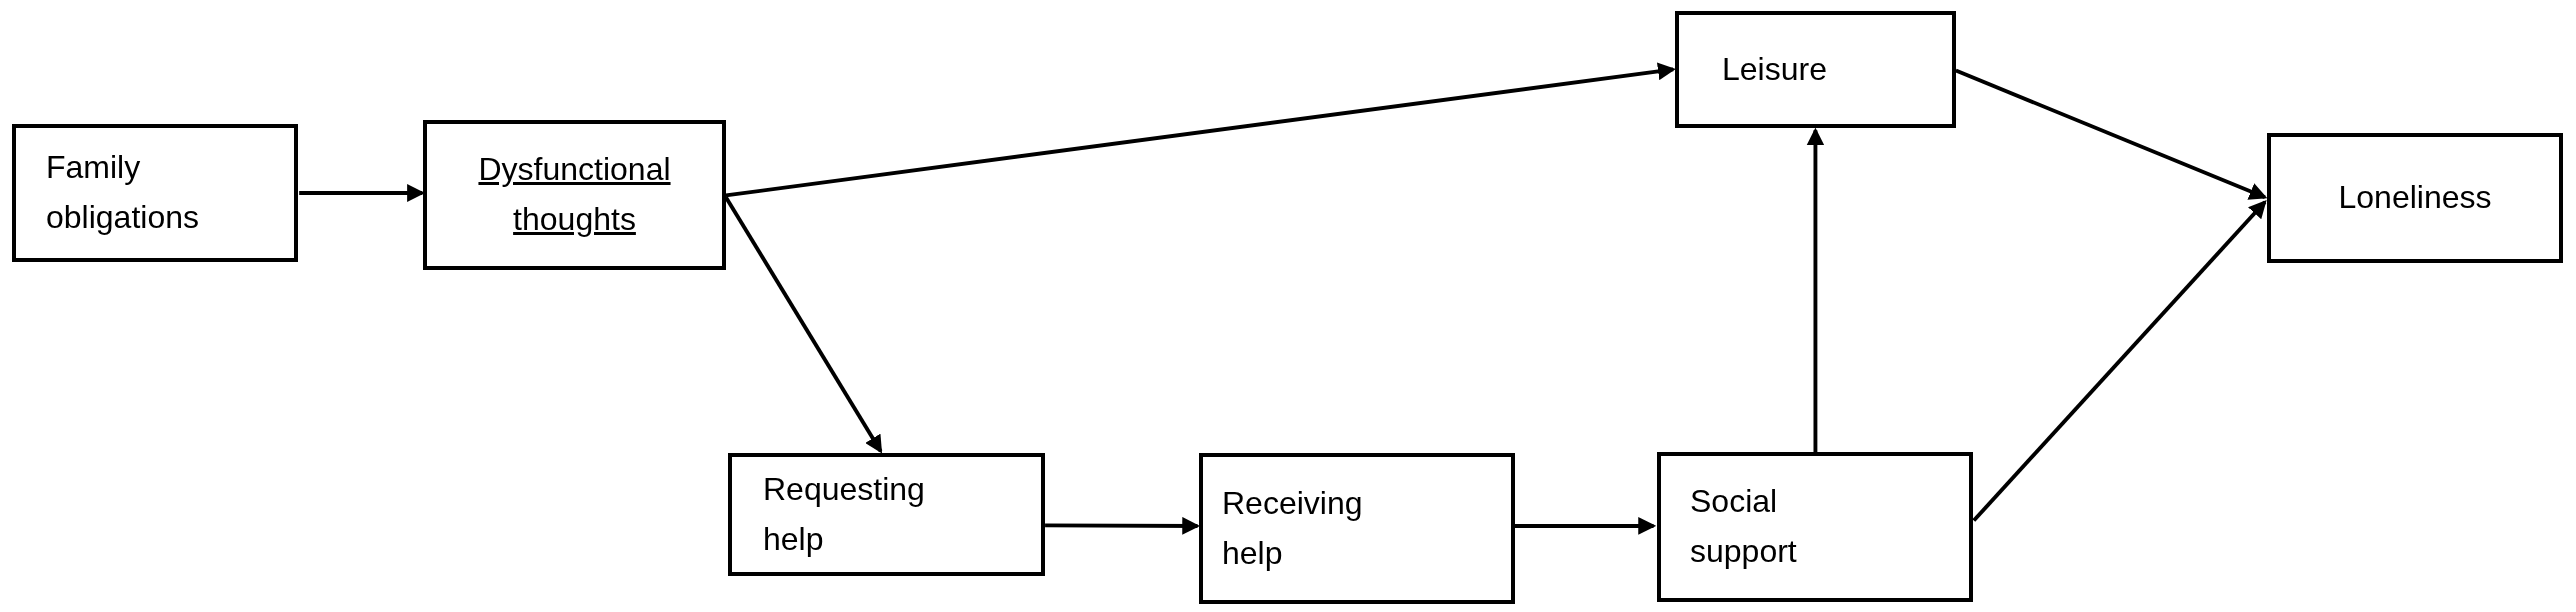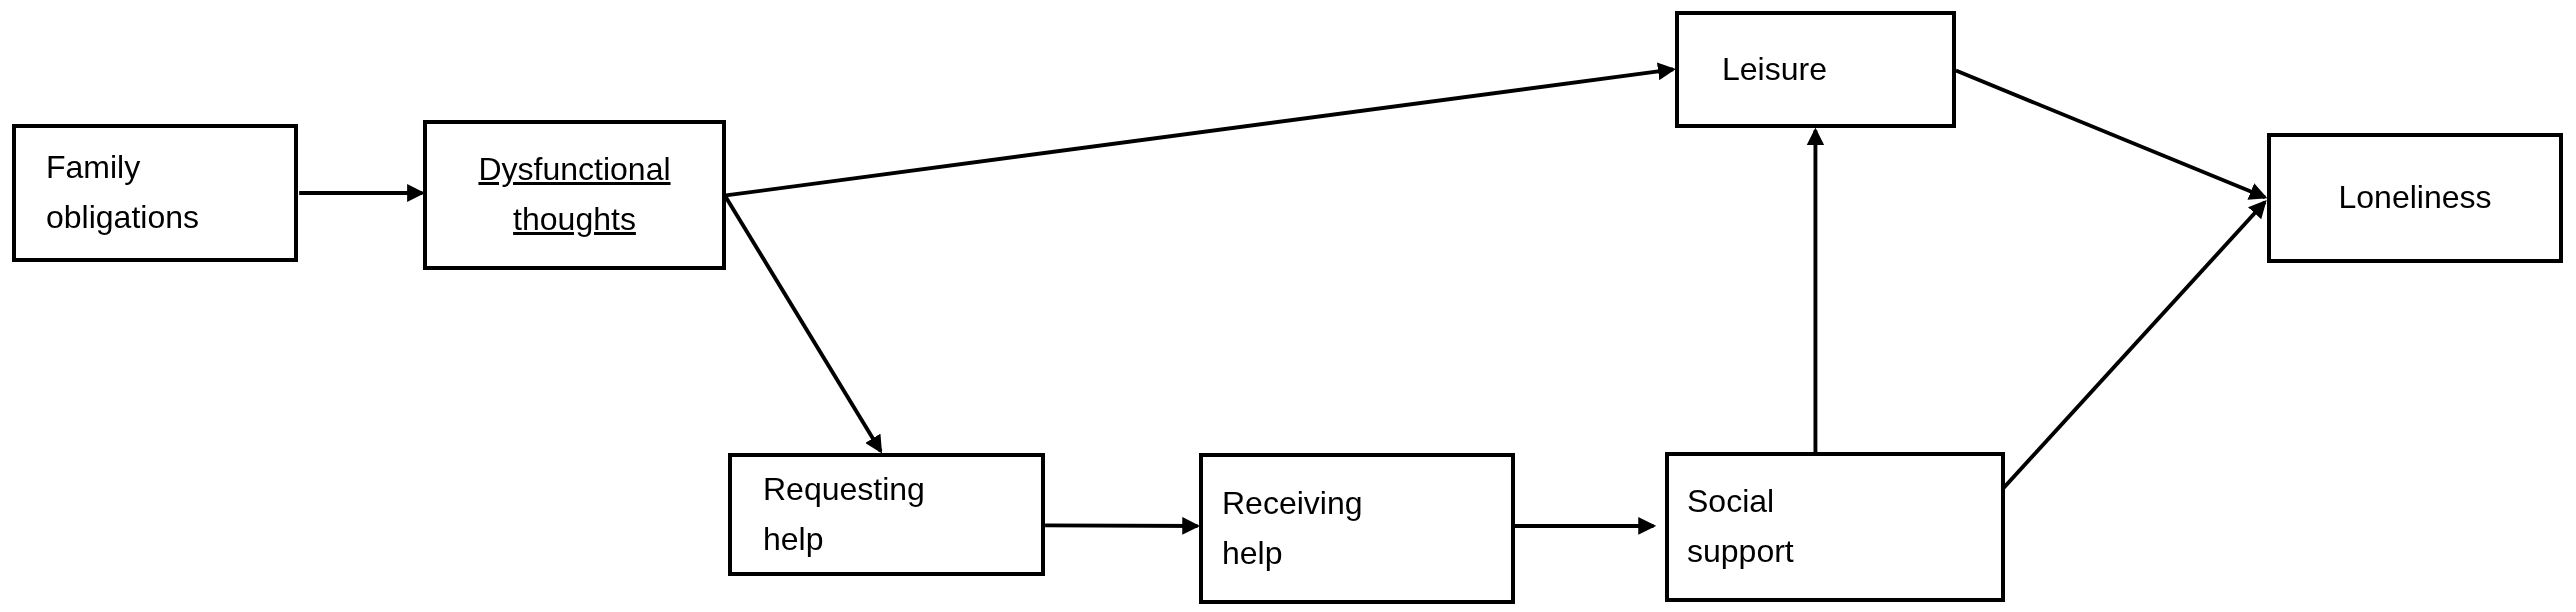--- a/index.html
+++ b/index.html
@@ -41,21 +41,21 @@
   .align-left .label { text-align: left; }
   .align-center .label { text-align: center; }
 
   
   #node-family        { left: 12px;   top: 124px; width: 286px; height: 138px; padding-left: 30px; }
   #node-dysfunctional { left: 423px;  top: 120px; width: 303px; height: 150px; text-decoration: underline; }
   #node-leisure       { left: 1675px; top: 11.4px;  width: 281px; height: 117px; padding-left: 43px; }
   #node-loneliness    { left: 2267px; top: 133px; width: 296px; height: 130px; }
   #node-requesting    { left: 728px; top: 453px; width: 317px; height: 123px; padding-left: 31px; }
   #node-receiving     { left: 1199px; top: 453px; width: 316px; height: 151px; padding-left: 19px; justify-content: flex-end; }
-  #node-social        { left: 1657px; top: 452px; width: 340px; height: 150px; padding-left: 18px; margin-left: 8px; }
+  #node-social        { left: 1657px; top: 452px; width: 316px; height: 150px; padding-left: 29px; }
 </style>
 </head>
 <body>
 
 <div id="canvas">
 
   <svg id="edges" width="2576" height="612" viewBox="0 0 4307 1024">
     <defs>
       <marker id="arrow" viewBox="0 0 10 10" refX="8.5" refY="5" markerWidth="4.6" markerHeight="4.6" orient="auto-start-reverse">
         <path d="M 0 0 L 10 5 L 0 10 z" fill="#000000"></path>

